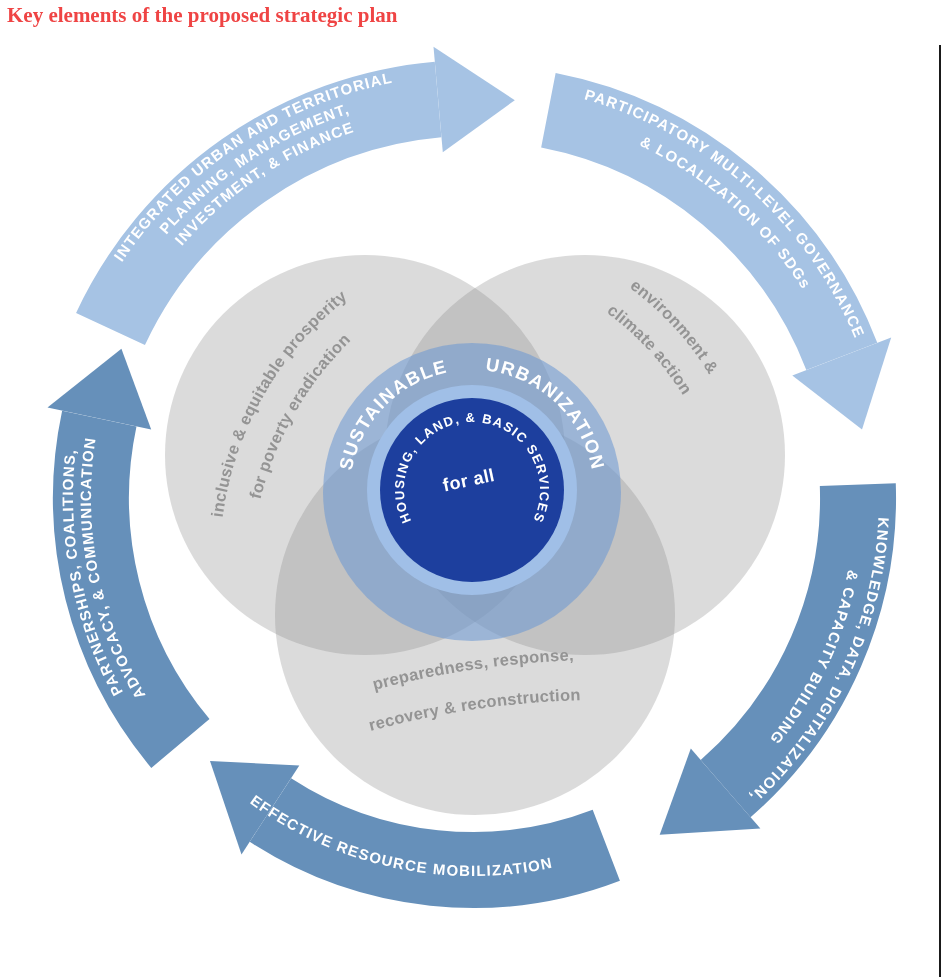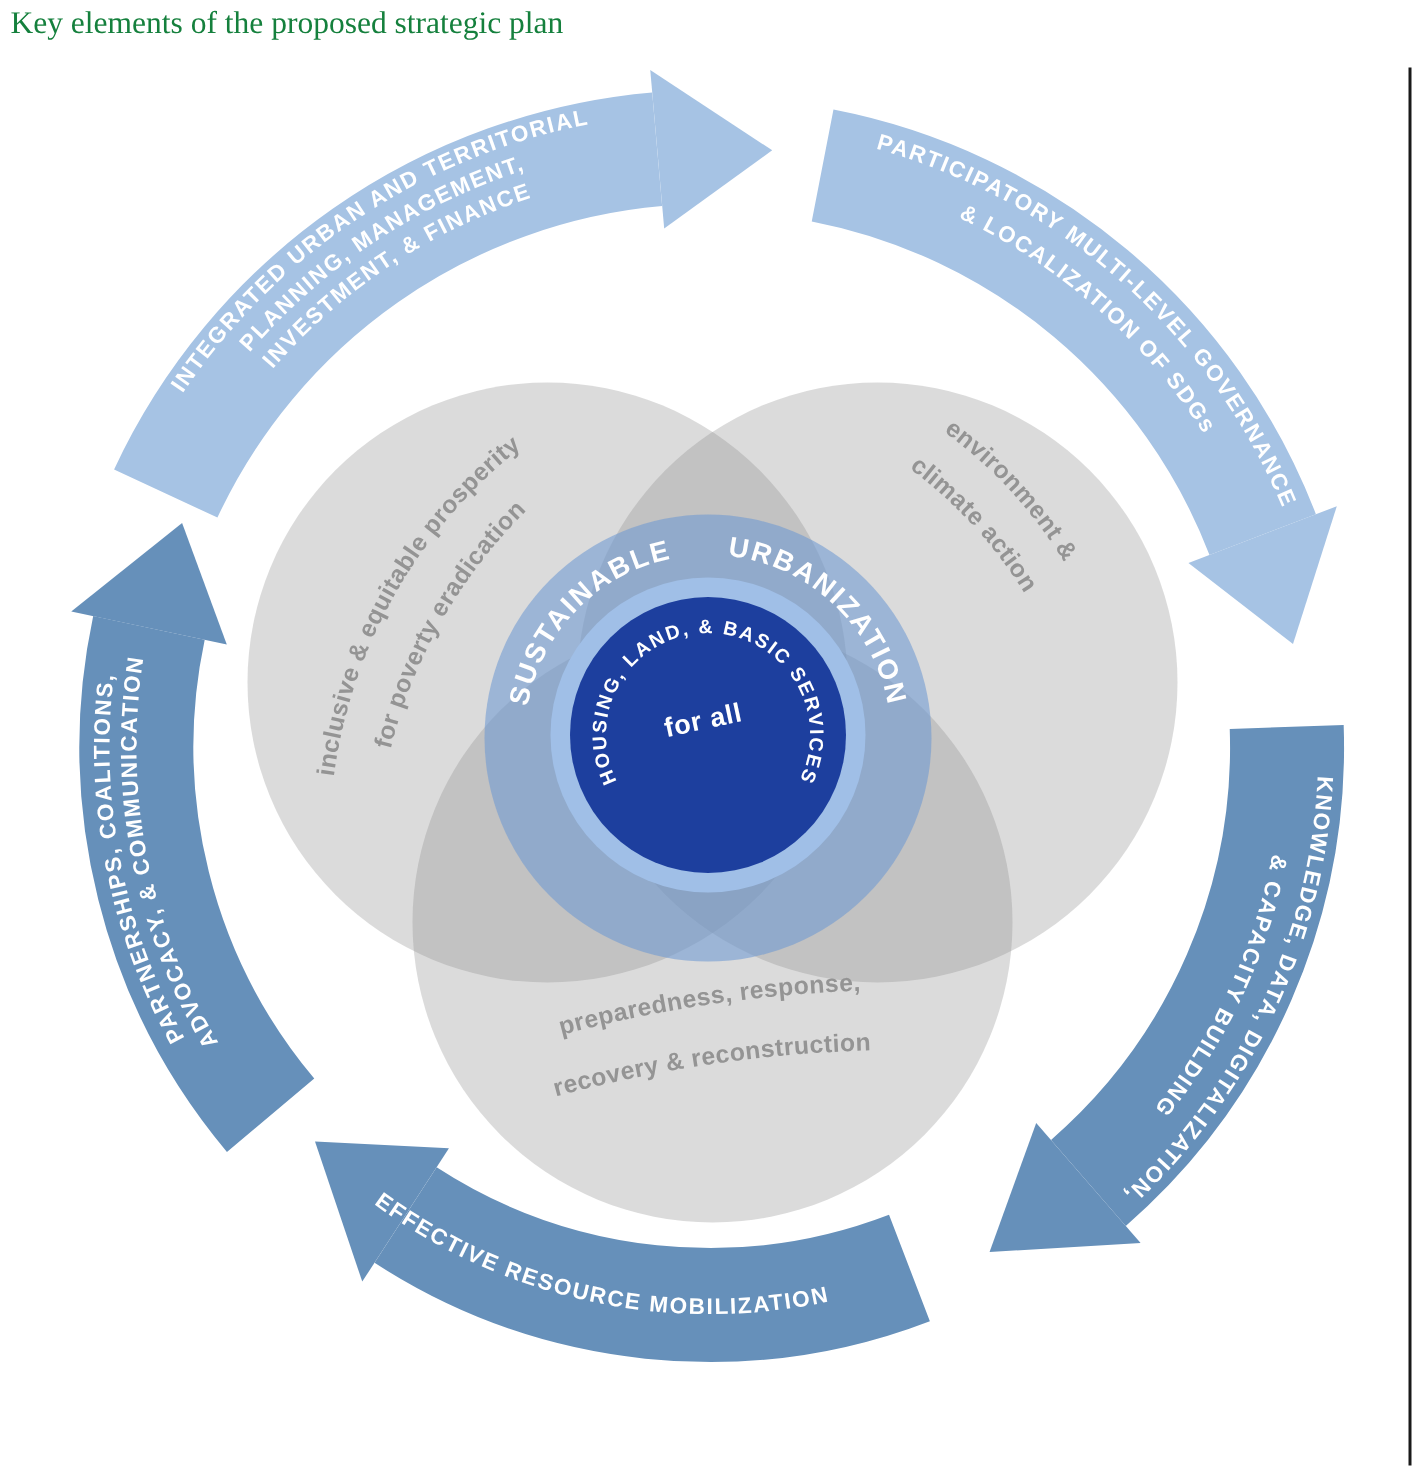--- a/index.html
+++ b/index.html
@@ -2,21 +2,21 @@
 <html><head>
 <meta charset="utf-8">
 <style>
   html,body{margin:0;padding:0;}
   body{
     width:945px;height:977px;position:relative;background:#fff;
     font-family:"Liberation Sans",sans-serif;overflow:hidden;
   }
   .page-title{
     position:absolute;top:3px;left:7px;
-    font-family:"Liberation Serif",serif;font-weight:400;font-size:21px;color:#15803d;
+    font-family:"Liberation Serif",serif;font-weight:700;font-size:21px;color:#ef4444;
   }
   #diagram{position:absolute;top:0;left:0;}
   .right-rule{position:absolute;top:45px;left:939px;width:2px;height:932px;background:#1a1a1a;}
 
   .venn-circle{fill:#888888;fill-opacity:.30;}
   .outer-blue{fill:#6f9ad2;fill-opacity:.58;}
   .inner-ring{fill:#a0bfe7;}
   .core-circle{fill:#1d3f9e;}
 
   .t-arrow{font:700 15px "Liberation Sans",sans-serif;fill:#ffffff;letter-spacing:1.2px;text-anchor:middle;}

